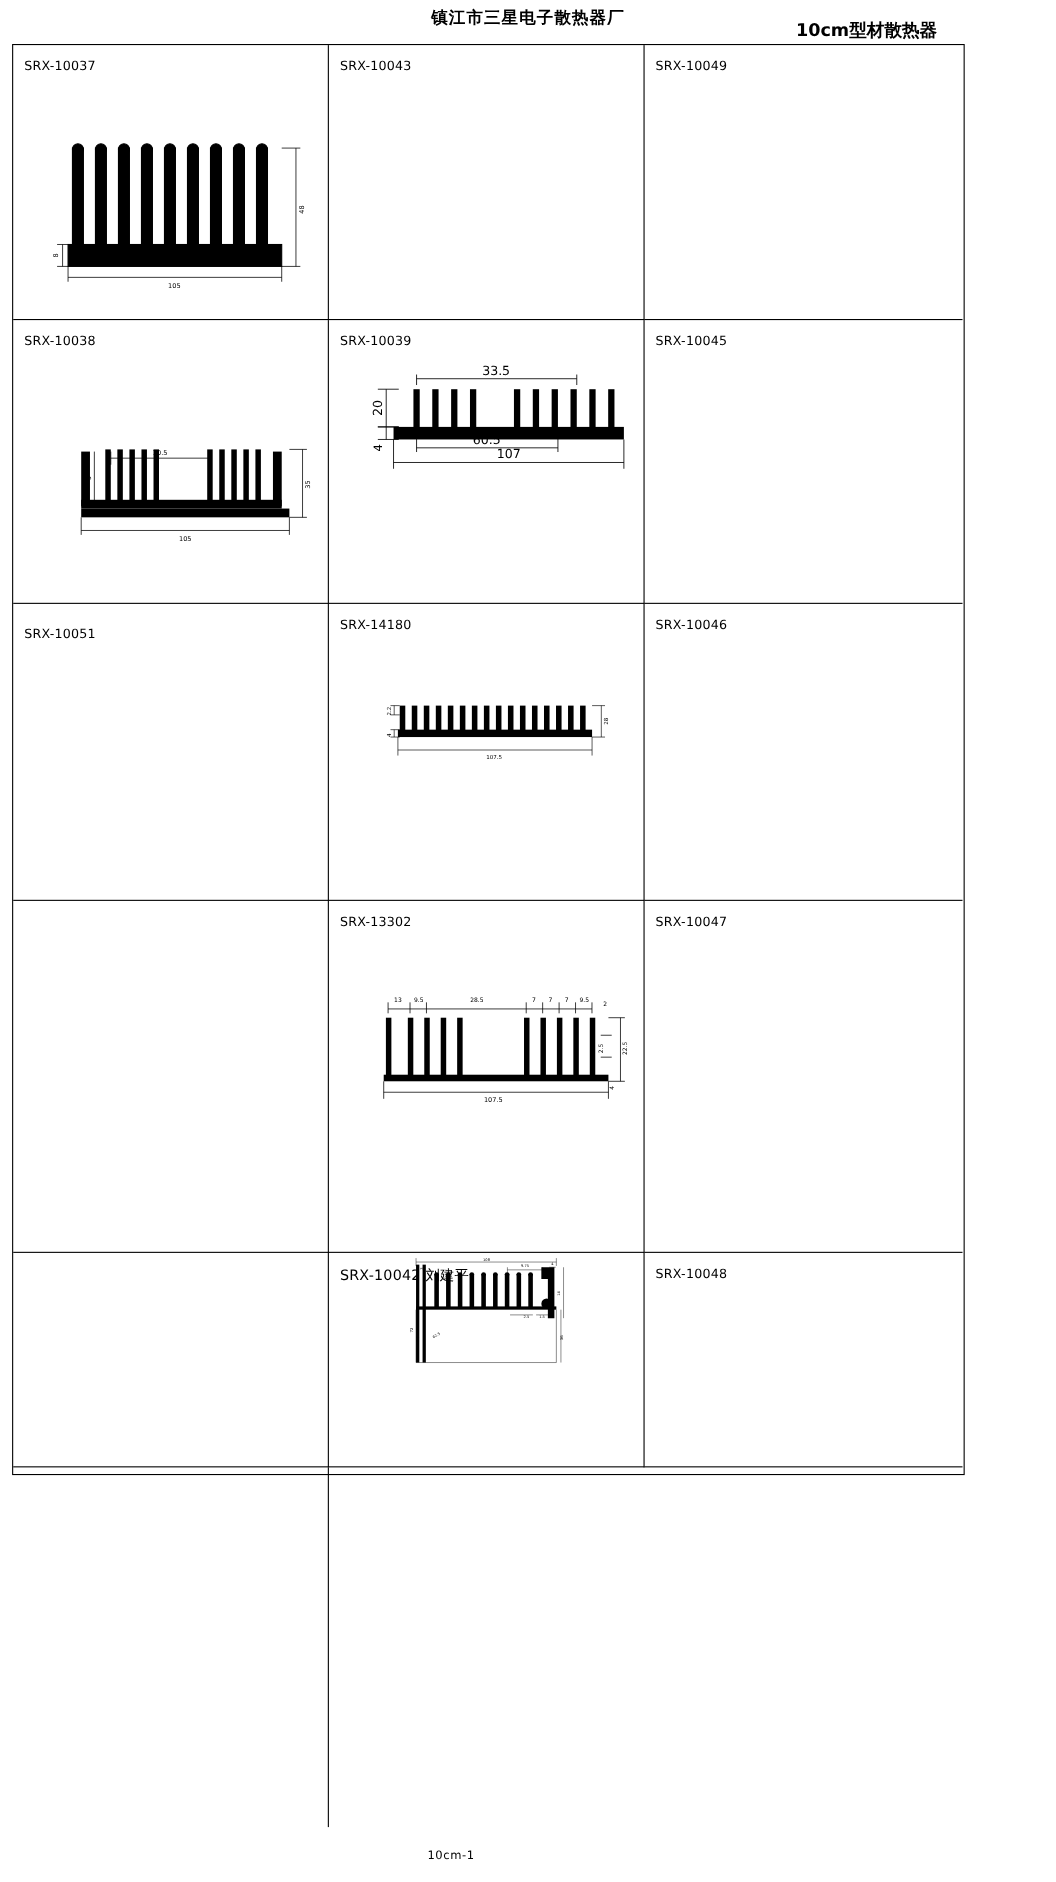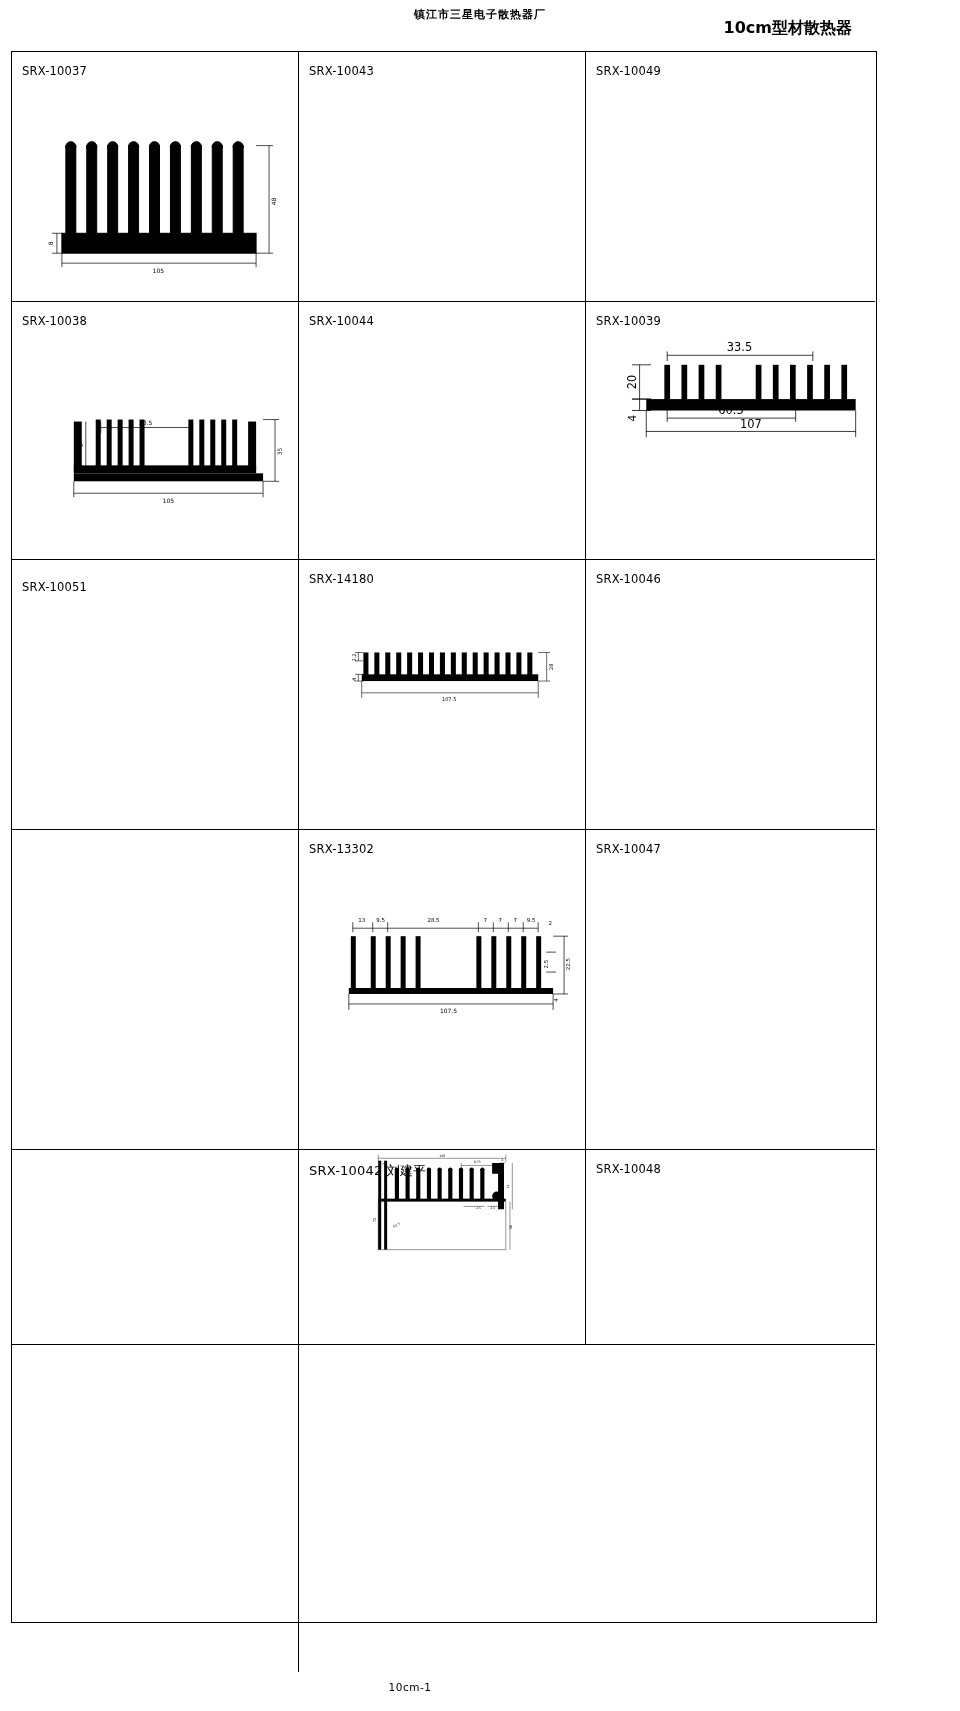--- a/index.html
+++ b/index.html
@@ -25,46 +25,45 @@
     position: relative;
     height: 34px;
     width: 100%;
   }
   .header-title {
     position: absolute;
     left: 0;
     right: 0;
     top: 7px;
     text-align: center;
-    font-size: 11px;
+    font-size: 15px;
     font-weight: bold;
     letter-spacing: 1px;
     font-family: "DejaVu Sans", "Liberation Sans", sans-serif;
   }
   .header-right {
     position: absolute;
     right: 108px;
     top: 18px;
     font-size: 16px;
     font-weight: bold;
     font-family: "DejaVu Sans", "Liberation Sans", sans-serif;
     white-space: nowrap;
   }
   .grid {
     position: absolute;
     left: 11px;
     top: 40px;
     width: 866px;
-    height: 1572px;
+    height: 1301px;
     border: 1px solid #000;
     box-sizing: border-box;
     display: grid;
     grid-template-columns: 287px 287px 289px;
     grid-template-rows: 250px 258px 270px 320px 195px 327px;
-    margin-top: 11px;
   }
   .cell {
     border-right: 1px solid #000;
     border-bottom: 1px solid #000;
     box-sizing: border-box;
     position: relative;
     overflow: hidden;
   }
   .grid .cell:nth-child(3n) { border-right: none; }
   .grid .cell:nth-child(n+16) { border-bottom: none; }
@@ -205,23 +204,20 @@
           <line x1="180" y1="120" x2="180" y2="132"></line>
           <line x1="74" y1="120" x2="74" y2="170"></line>
         </g>
         <text x="157" y="202" font-size="6" text-anchor="middle">105</text>
         <text x="271" y="150" font-size="6" text-anchor="middle" transform="rotate(-90 271 150)">35</text>
         <text x="134" y="123" font-size="6" text-anchor="middle">30.5</text>
         <text x="71" y="144" font-size="6" text-anchor="middle" transform="rotate(-90 71 144)">5</text>
       </svg>
     </div>
 
-    <div class="cell">
-      <div class="cell-label lbl-tl">SRX-10044</div>
-    </div>
 
 
     <div class="cell">
       <div class="cell-label lbl-tl">SRX-10039</div>
       <svg class="drawing" viewBox="0 0 287 270" width="287" height="270">
         <g fill="#000">
           <rect x="55" y="102" width="220" height="12"></rect>
           <g>
             <rect x="74" y="66" width="6" height="40"></rect>
             <rect x="92" y="66" width="6" height="40"></rect>
@@ -253,20 +249,23 @@
           <line x1="48" y1="102" x2="48" y2="114"></line>
         </g>
         <text x="165" y="132" font-size="12" text-anchor="middle">107</text>
         <text x="144" y="118" font-size="12" text-anchor="middle">60.5</text>
         <text x="153" y="52" font-size="12" text-anchor="middle">33.5</text>
         <text x="44" y="84" font-size="12" text-anchor="middle" transform="rotate(-90 44 84)">20</text>
         <text x="44" y="122" font-size="11" text-anchor="middle" transform="rotate(-90 44 122)">4</text>
       </svg>
     </div>
 
+    <div class="cell">
+      <div class="cell-label lbl-tl">SRX-10045</div>
+    </div>
 
     <div class="cell">
       <div class="cell-label lbl-tl-a">SRX-10051</div>
     </div>
 
     <div class="cell">
       <div class="cell-label lbl-tl">SRX-14180</div>
       <svg class="drawing" viewBox="0 0 287 320" width="287" height="320">
         <g fill="#000">
           <rect x="48" y="136" width="210" height="8"></rect>

